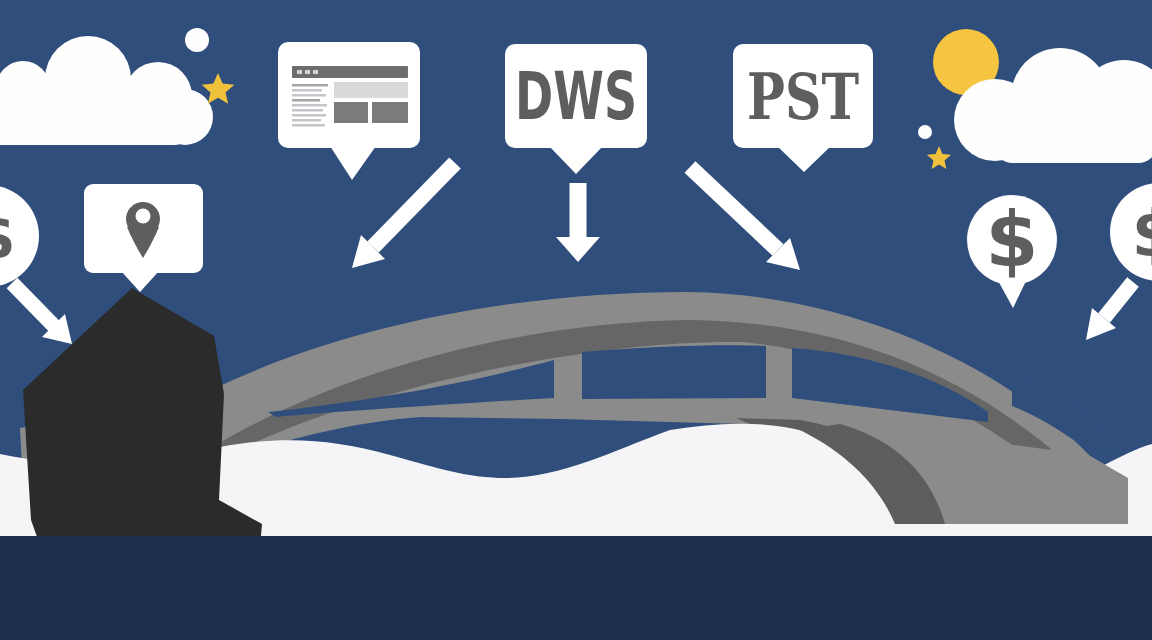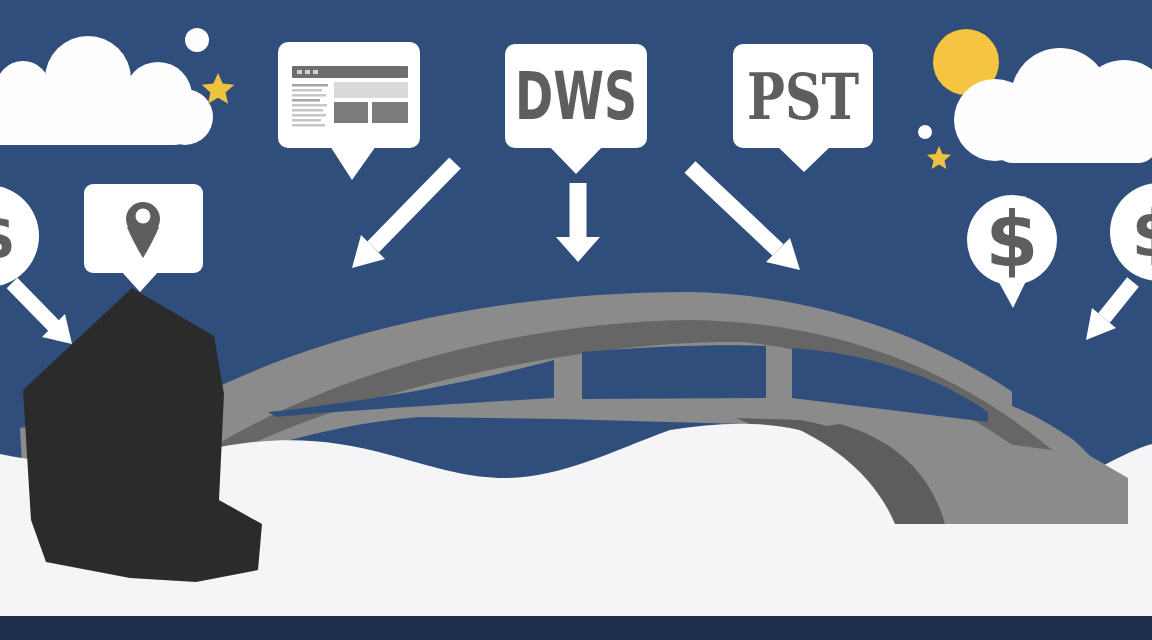--- a/index.html
+++ b/index.html
@@ -1,16 +1,16 @@
 <!DOCTYPE html>
 <html><head>
 <meta charset="utf-8">
 <style>
   html,body{margin:0;padding:0;background:#1d2f4d;}
-  .stage{position:relative;width:1152px;height:616px;overflow:hidden;margin:0 auto;
+  .stage{position:relative;width:1152px;height:536px;overflow:hidden;margin:0 auto;
          font-family:"DejaVu Sans", sans-serif;}
   svg{display:block;}
   
   .sky{fill:#2F4E7C;}
   .cloud{fill:#FEFEFE;}
   .sun{fill:#F5C440;}
   .star{fill:#F0C23C;}
   .bubble{fill:#FFFFFF;}
   .arrow{fill:#FFFFFF;stroke:none;}
   .arrow-shaft{stroke:#FFFFFF;fill:none;}

